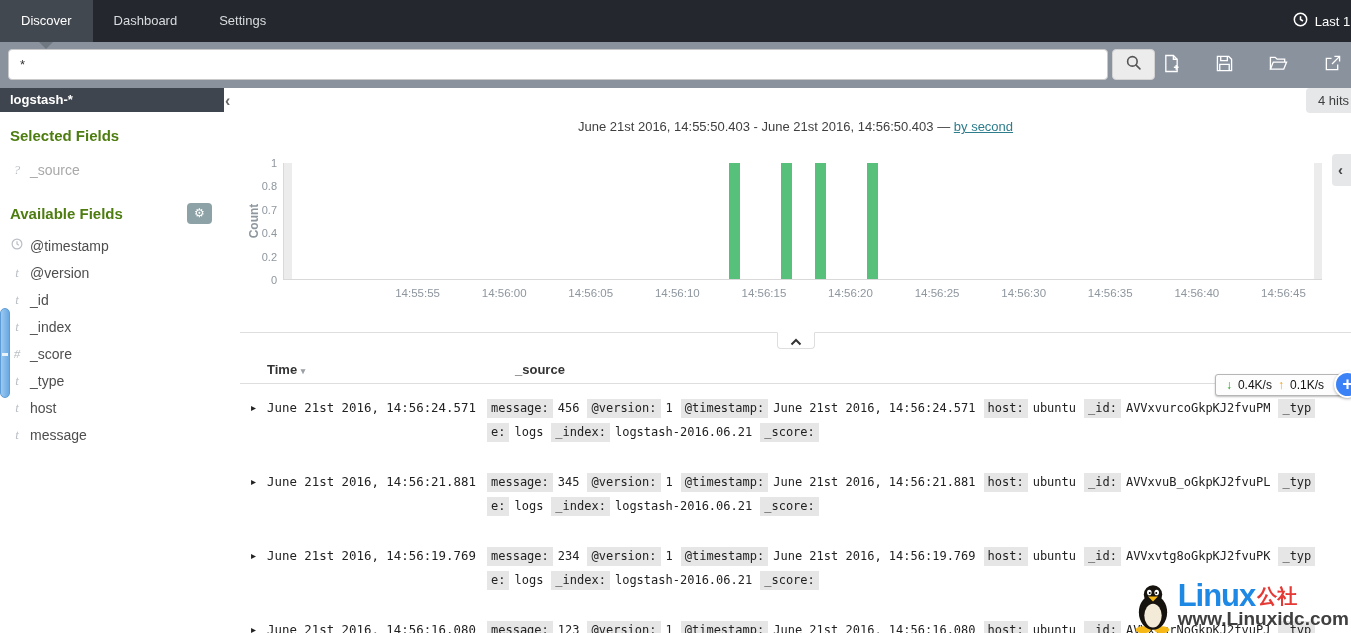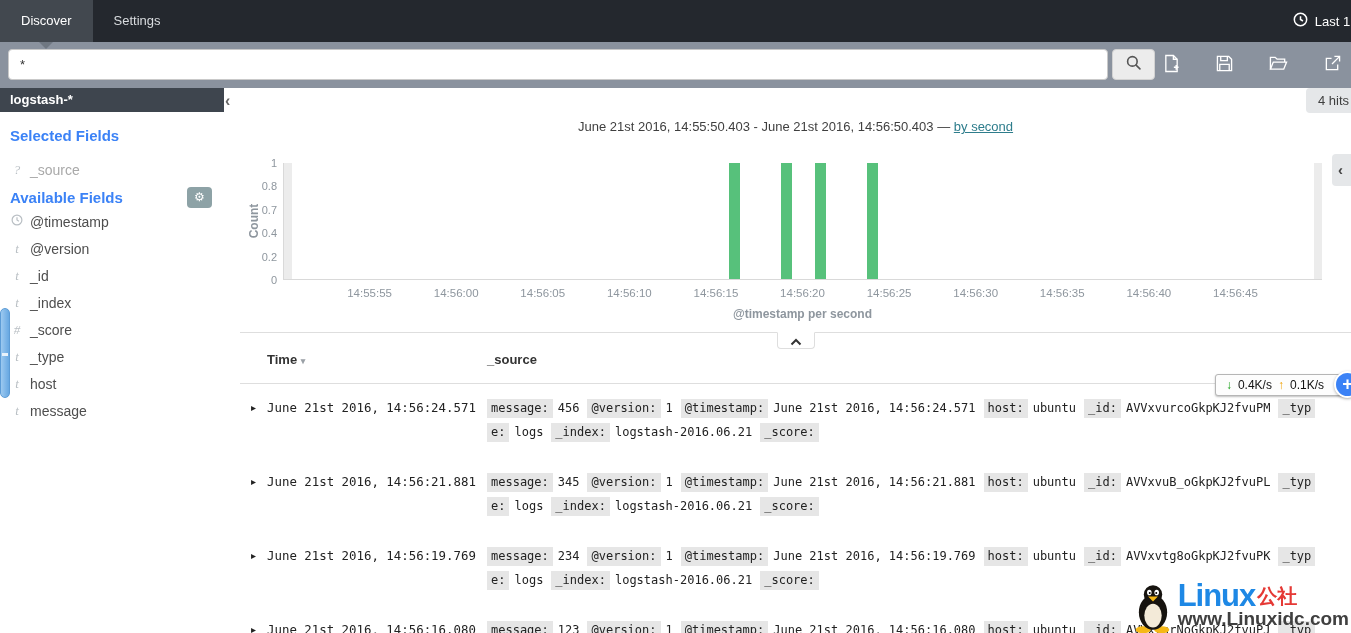--- a/index.html
+++ b/index.html
@@ -30,25 +30,25 @@
     align-items:center; justify-content:space-between; }
   .tool-btn { background:none; border:none; cursor:pointer; display:flex; align-items:center; }
 
   
   .content { display:flex; height:463px; }
   .sidebar { width:224px; background:#fff; flex:none; }
   .side-header { height:24px; background:#3e454e; color:#fff; font-size:13px; font-weight:bold;
     line-height:24px; padding-left:10px; }
   .gutter { width:16px; flex:none; position:relative; }
   .side-collapse { position:absolute; top:5px; left:1px; color:#666; font-size:16px; font-weight:bold; cursor:pointer; line-height:16px; }
-  .side-title { font-size:15px; color:#3b82f6; margin:15px 0 0 10px; }
-  .avail-row { display:flex; align-items:center; justify-content:space-between; margin:4px 12px 0 10px;gap:24px; }
+  .side-title { font-size:15px; color:#4d7c0f; margin:15px 0 0 10px; }
+  .avail-row { display:flex; align-items:center; justify-content:space-between; margin:20px 12px 0 10px;gap:24px; }
   .gear-btn { width:25px; height:21px; background:#8da2a6; border:none; border-radius:4px; color:#fff;
     font-size:12px; line-height:21px; cursor:pointer; }
-  .field-list { }
+  .field-list { margin-top:8px; }
   .field { display:flex; align-items:center; height:27px; padding-left:8px; cursor:pointer; }
   .ficon { width:18px; text-align:center; color:#b9bfc4; font-family:"Liberation Serif",serif;
     font-style:italic; font-size:13px; flex:none; }
   .fname { font-size:14px; color:#4e4e4e; margin-left:4px; }
   .field.muted .fname { color:#a9a9a9; }
   .sel-list { margin-top:12px; }
 
   
   .main { flex:1; position:relative; }
   .hits-badge { position:absolute; top:0; right:-10px; background:#e5e7e9; color:#3f3f3f; font-size:13px;
@@ -63,31 +63,31 @@
   .ylabel { position:absolute; left:-26px; top:74px; width:80px; text-align:center; transform:rotate(-90deg);
     color:#8e969e; font-size:12px; font-weight:bold; }
   .y-axis { position:absolute; left:0; top:23px; width:37px; height:117px; }
   .ytick { position:absolute; right:0; font-size:11px; color:#8e969e; }
   .plot { position:absolute; left:43px; top:23px; width:1039px; height:117px;
     border-left:1px solid #d9d9d9; border-bottom:1px solid #d9d9d9; }
   .pband { position:absolute; top:0; bottom:0; width:8px; background:#ececec; }
   .pband.left { left:0; } .pband.right { right:0; }
   .bar { position:absolute; bottom:0; width:11px; margin-left:-5px; }
   .x-axis { position:absolute; left:43px; top:147px; width:1039px; height:14px; }
-  .xtick { position:absolute; top:0; transform:translateX(-50%); font-size:11.5px; color:#8e969e; white-space:nowrap; }
+  .xtick { position:absolute; top:0; transform:translateX(-50%); font-size:11.5px; color:#8e969e; white-space:nowrap;margin-left:48px; }
   .xlabel { position:absolute; left:43px; top:167px; width:1039px; text-align:center; color:#8e969e;
     font-size:12px; font-weight:bold; }
 
   .divider-wrap { position:absolute; top:244px; left:0; width:100%; height:20px; border-top:1px solid #dedede; }
   .caret-btn { position:absolute; left:50%; top:-1px; transform:translateX(-50%); width:38px; height:17px;
     background:#fff; border:1px solid #dedede; border-top:1px solid #fff; border-radius:0 0 4px 4px;
     display:flex; align-items:center; justify-content:center; cursor:pointer; }
 
   .thead { position:absolute; top:266px; left:0; width:100%; height:30px; border-bottom:1px solid #dedede;
-    display:flex; align-items:flex-end; padding-bottom:16px; }
+    display:flex; align-items:flex-end; padding-bottom:6px;gap:28px; }
   .th { font-size:13px; font-weight:bold; color:#333; }
   .th-time { margin-left:27px; width:220px; cursor:pointer; }
   .sort-caret { color:#9aa0a6; font-size:9px; }
   .th-source { }
 
   .tbody { position:absolute; top:297px; left:0; width:100%; }
   .trow { display:flex; align-items:flex-start; padding:11px 0 15px 0; }
   .expand { width:27px; flex:none; text-align:center; font-size:10px; color:#222; line-height:24px; cursor:pointer; }
   .tcell-time { width:220px; flex:none; font-family:"DejaVu Sans Mono",monospace; font-size:12.4px;
     color:#222; line-height:24px; white-space:nowrap; }
@@ -118,20 +118,21 @@
   .penguin { margin:2px 2px -4px 0; }
 </style>
 </head>
 <body>
 
 <div class="page">
 
   <header class="navbar">
     <nav class="nav">
         <div class="tab active">Discover</div>
+        <div class="tab">Dashboard</div>
         <div class="tab">Settings</div>
       </nav>
     <div class="timepicker">
       <span>
         <svg width="15" height="15" viewBox="0 0 16 16">
             <circle cx="8" cy="8" r="6.6" fill="none" stroke="#fff" stroke-width="1.6"></circle>
             <path d="M8 4.5V8l2.6 1.6" fill="none" stroke="#fff" stroke-width="1.6"></path>
           </svg>
       </span>
       <span>Last 1m</span>
@@ -270,21 +271,20 @@
             <div class="xtick" style="left: 25%;">14:56:05</div>
             <div class="xtick" style="left: 33.3333%;">14:56:10</div>
             <div class="xtick" style="left: 41.6667%;">14:56:15</div>
             <div class="xtick" style="left: 50%;">14:56:20</div>
             <div class="xtick" style="left: 58.3333%;">14:56:25</div>
             <div class="xtick" style="left: 66.6667%;">14:56:30</div>
             <div class="xtick" style="left: 75%;">14:56:35</div>
             <div class="xtick" style="left: 83.3333%;">14:56:40</div>
             <div class="xtick" style="left: 91.6667%;">14:56:45</div>
           </div>
-        <div class="xlabel">@timestamp per second</div>
       </div>
 
       <div class="divider-wrap">
         <div class="caret-btn">
           <span>
             <svg width="12" height="8" viewBox="0 0 12 8">
                 <polyline points="1.5,6.5 6,2 10.5,6.5" fill="none" stroke="#333" stroke-width="2"></polyline>
               </svg>
           </span>
         </div>

